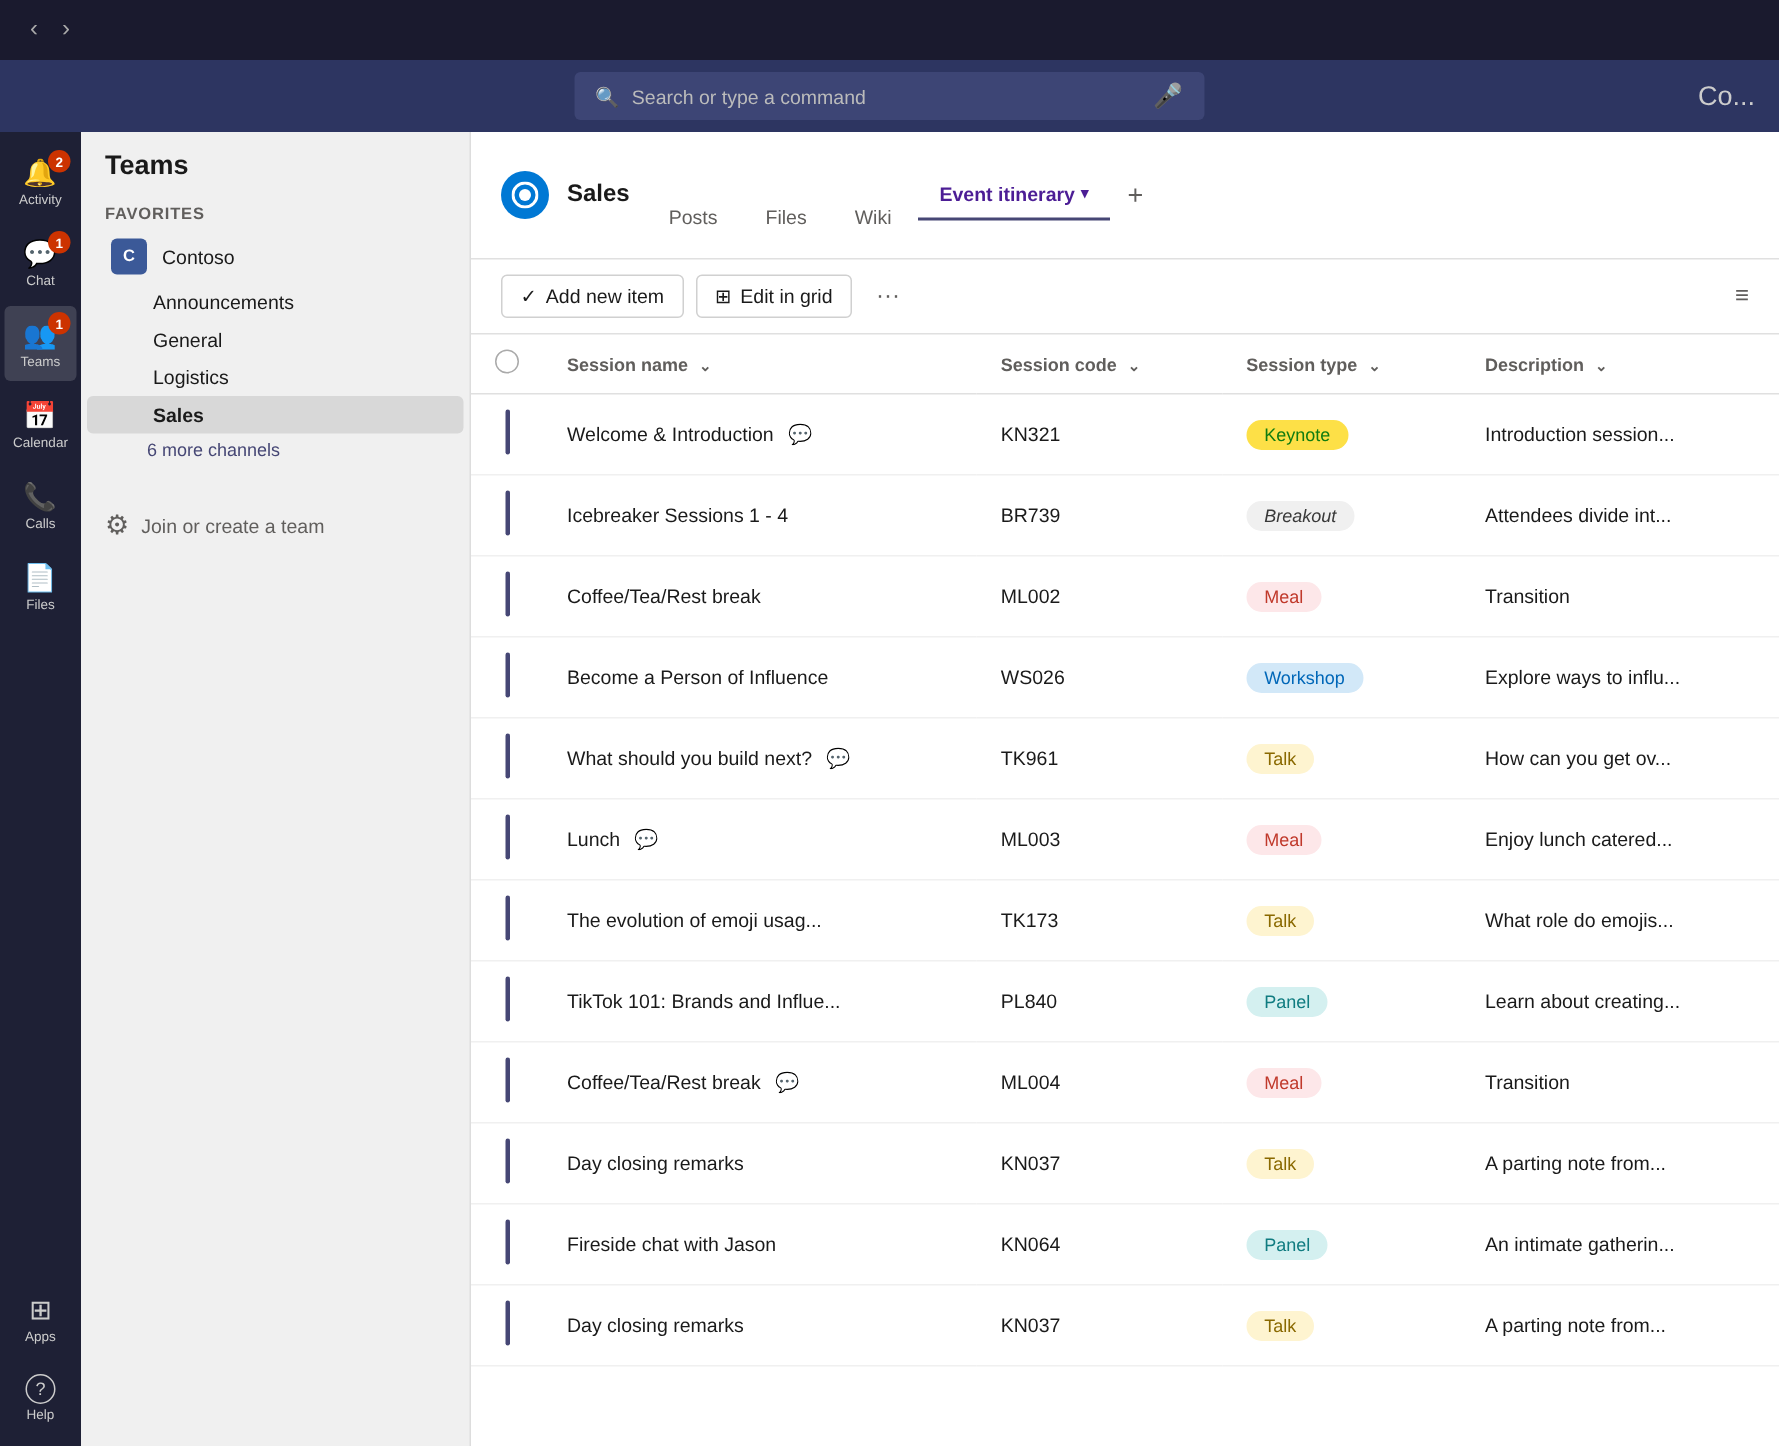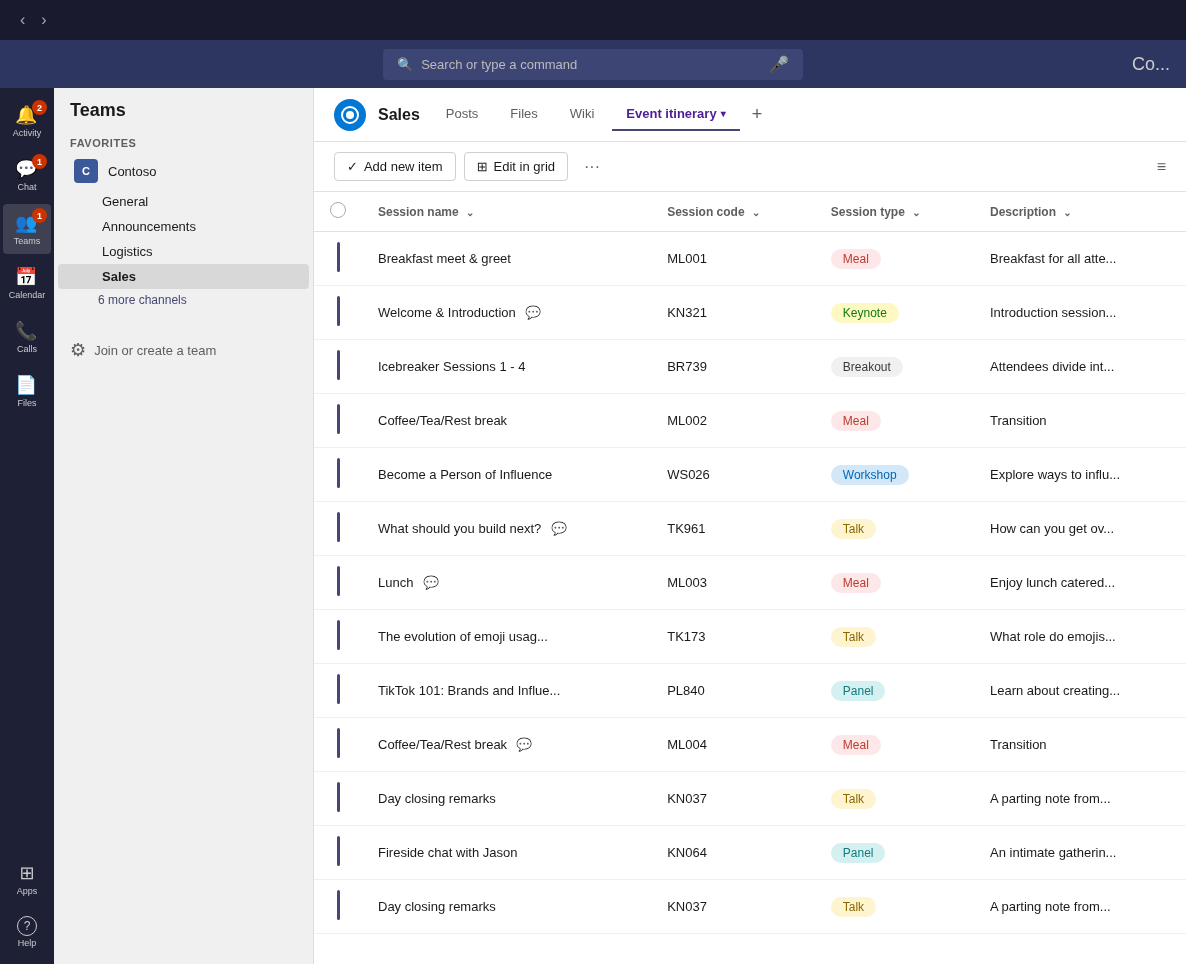--- a/index.html
+++ b/index.html
@@ -240,20 +240,21 @@
       gap: 4px;
       flex: 1;
     }
 
     .tab-item {
       padding: 8px 14px;
       font-size: 13px;
       color: #605e5c;
       cursor: pointer;
       border-bottom: 2px solid transparent;
+      margin-top: 31px;
     }
 
     .tab-dropdown {
       display: flex;
       align-items: center;
       gap: 4px;
       font-size: 13px;
       color: #4c1d95;
       cursor: pointer;
       font-weight: 600;
@@ -349,22 +350,22 @@
 
     .session-type-badge {
       display: inline-block;
       padding: 3px 12px;
       border-radius: 12px;
       font-size: 12px;
       font-weight: 500;
     }
 
     .badge-meal { background: #fde7e9; color: #c0392b; }
-    .badge-keynote { background: #fef9c3; color: #107c10; }
-    .badge-breakout { background: #f0f0f0; color: #3a3a3a; }
+    .badge-keynote { background: #fde047; color: #107c10; }
+    .badge-breakout { background: #f0f0f0; color: #3a3a3a; font-style: italic; }
     .badge-workshop { background: #d2e8f8; color: #0067b8; }
     .badge-talk { background: #fef4d0; color: #8a6900; }
     .badge-panel { background: #d4f0f0; color: #107c80; }
 
     .chat-icon {
       display: inline-block;
       margin-left: 6px;
       color: #605e5c;
       font-size: 13px;
     }
@@ -453,24 +454,24 @@
   <div class="teams-panel">
     <div class="teams-title">Teams</div>
     <div class="teams-section-label">Favorites</div>
 
     <div class="teams-item">
       <div class="teams-item-icon">C</div>
       <span class="teams-item-label">Contoso</span>
     </div>
 
     <div class="channel-item">
+      <span>Announcements</span>
+    </div>
+    <div class="channel-item">
       <span>General</span>
-    </div>
-    <div class="channel-item">
-      <span>Announcements</span>
     </div>
     <div class="channel-item">
       <span>Logistics</span>
     </div>
     <div class="channel-item active">
       <span>Sales</span>
     </div>
 
     <div class="more-channels">
       <span>6 more channels</span>
@@ -548,38 +549,20 @@
               <span>Session type</span>
               <span class="sort-icon">⌄</span>
             </th>
             <th>
               <span>Description</span>
               <span class="sort-icon">⌄</span>
             </th>
           </tr>
         </thead>
         <tbody id="table-body">
-        <tr>
-    <td class="checkbox-col">
-      <span class="row-indicator"></span>
-    </td>
-    <td>
-      <span>Breakfast meet &amp; greet</span>
-      
-    </td>
-    <td>
-      <span>ML001</span>
-    </td>
-    <td>
-      <span class="session-type-badge badge-meal">Meal</span>
-    </td>
-    <td>
-      <span>Breakfast for all atte...</span>
-    </td>
-  </tr>
             <tr>
     <td class="checkbox-col">
       <span class="row-indicator"></span>
     </td>
     <td>
       <span>Welcome &amp; Introduction</span>
       <span class="chat-icon">💬</span>
     </td>
     <td>
       <span>KN321</span>

